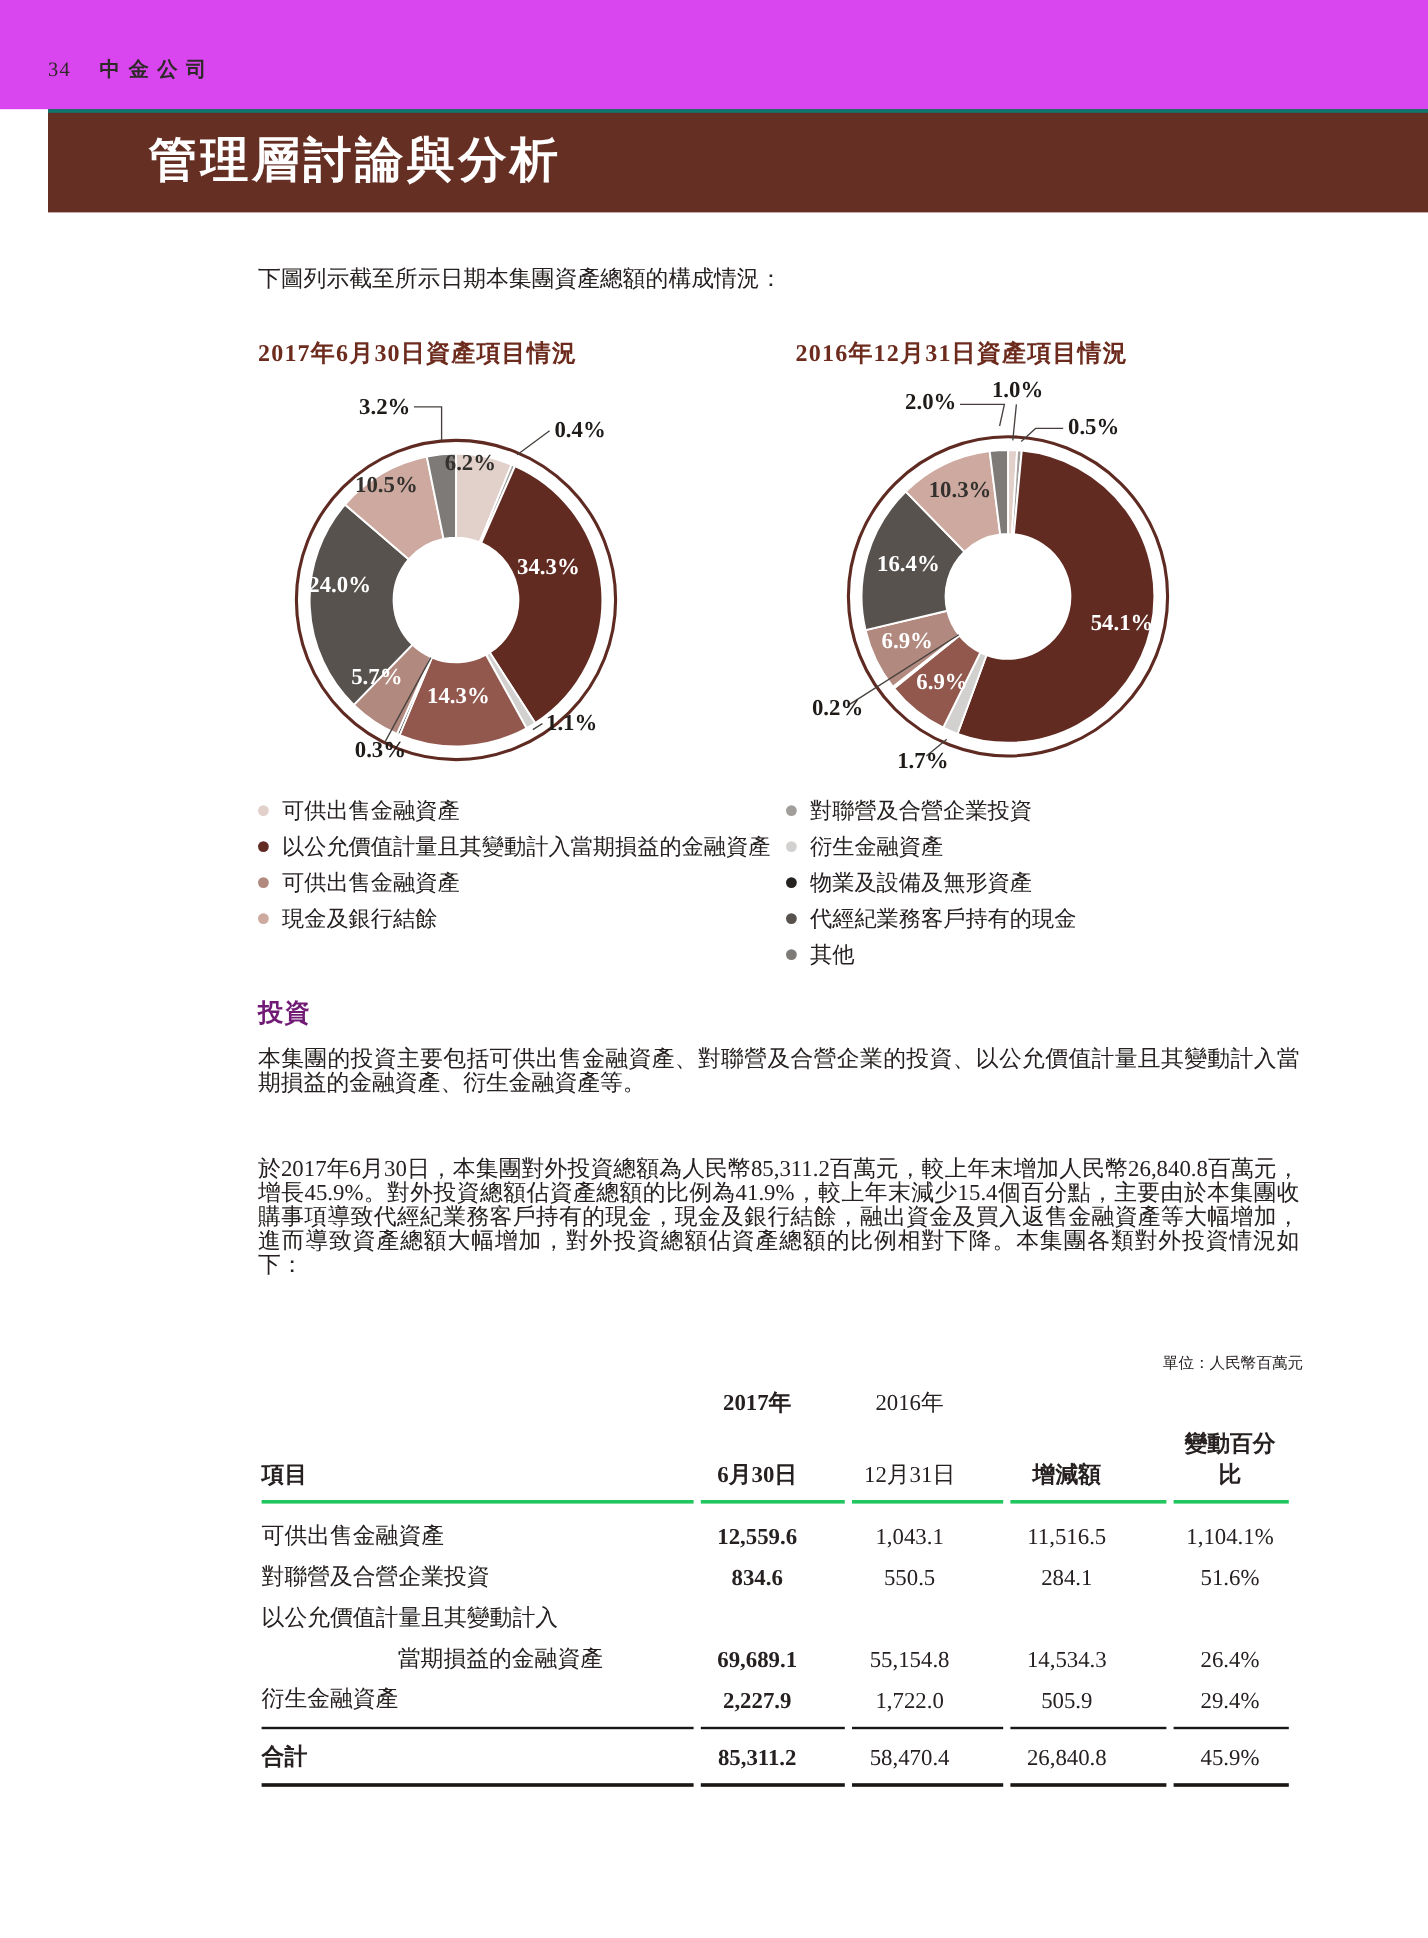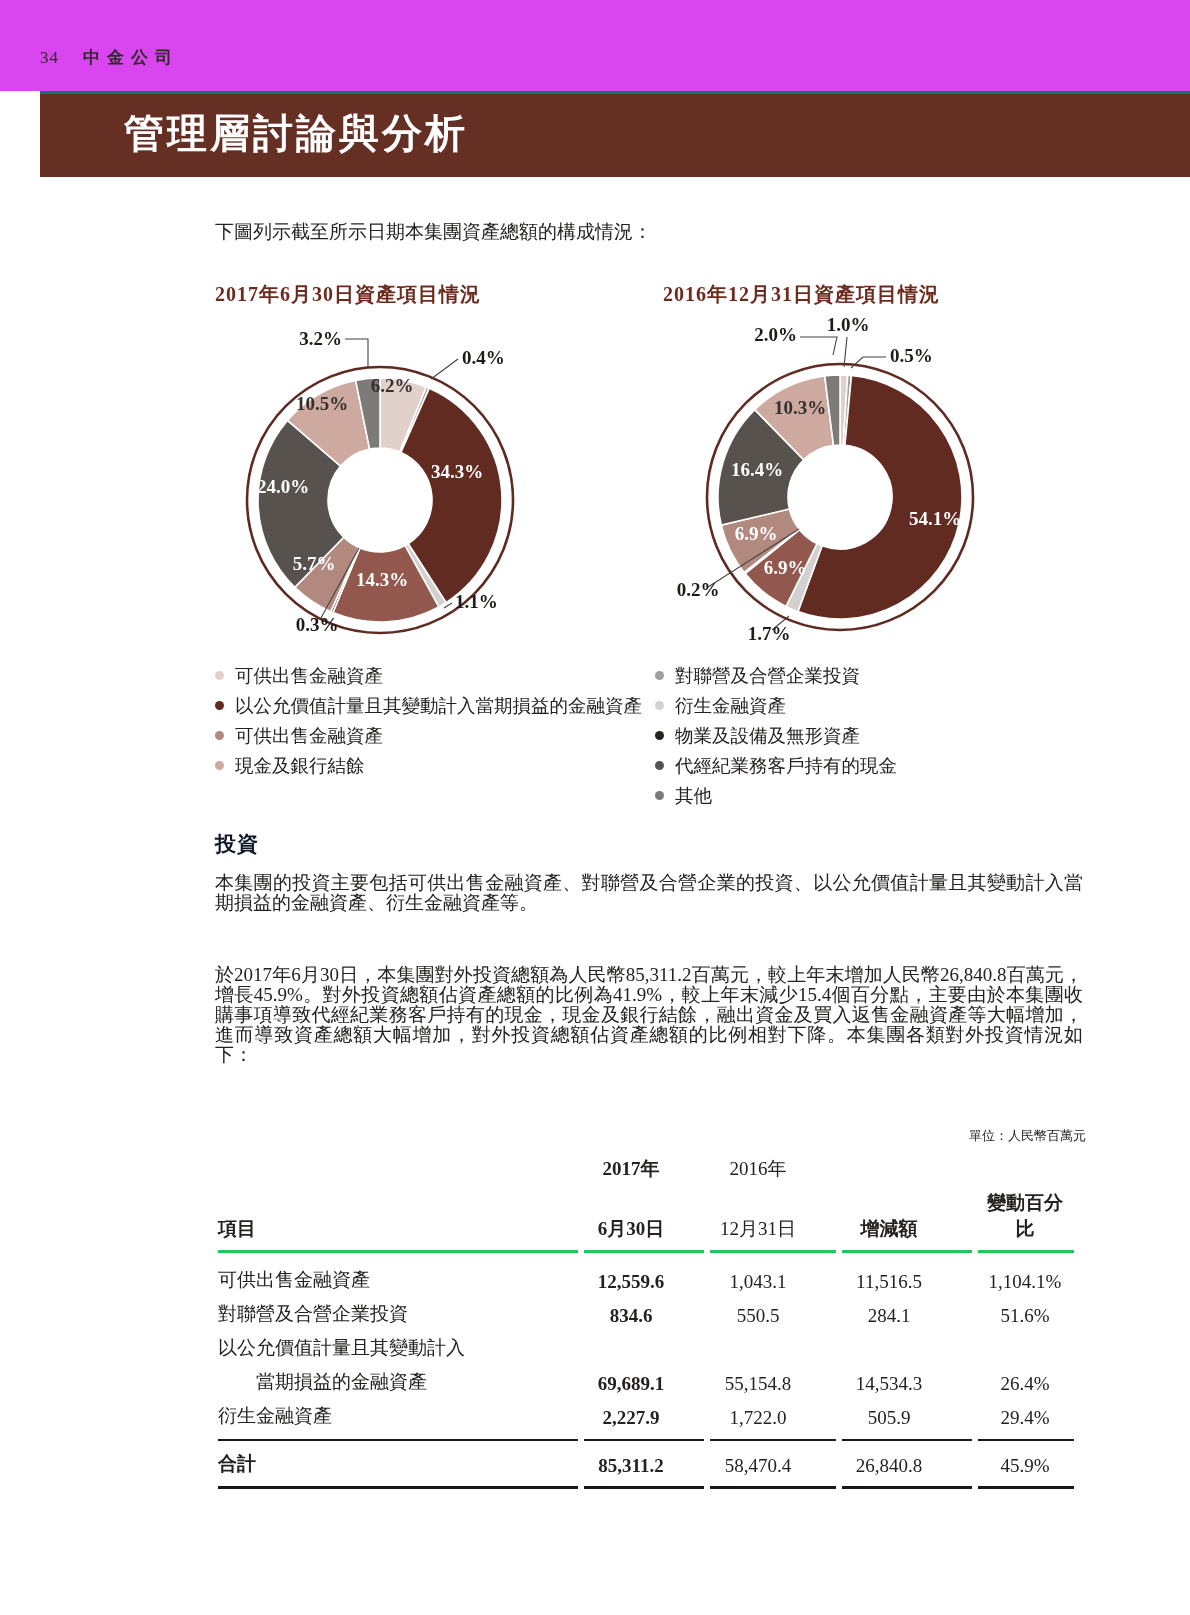--- a/index.html
+++ b/index.html
@@ -17,36 +17,36 @@
   #ct-left{left:215px;} #ct-right{left:663px;}
   svg.donut{position:absolute;overflow:visible;}
   #donut-left{left:185px;top:315px;}
   #donut-right{left:645px;top:310px;}
   svg.donut text{font-family:"Liberation Serif","DejaVu Serif",serif;font-weight:bold;font-size:19px;}
   .legend{position:absolute;left:215px;top:660px;width:880px;height:155px;}
   .legend-col{position:absolute;top:0;}
   .legend-col.left{left:0;} .legend-col.right{left:440px;}
   .legend-item{display:flex;align-items:center;height:30px;font-size:18.5px;white-space:nowrap;}
   .dot{width:9px;height:9px;border-radius:50%;margin-right:11px;flex:0 0 9px;}
-  h2.sec{position:absolute;left:215px;top:830px;margin:0;font-size:21px;color:#0f172a;letter-spacing:1px;}
+  h2.sec{position:absolute;left:215px;top:830px;margin:0;font-size:21px;color:#701a75;letter-spacing:1px;}
   .para{position:absolute;left:215px;width:868px;font-size:19px;line-height:20px;text-align:justify;margin:0;}
   #para1{top:873px;} #para2{top:965px;}
   .unit-note{position:absolute;left:222px;top:1127px;width:864px;text-align:right;font-size:13px;}
   table.fin{position:absolute;left:212px;top:1152px;border-collapse:separate;border-spacing:6px 0;font-size:19px;}
   table.fin th,table.fin td{padding:4px 0;font-weight:normal;vertical-align:bottom;}
   table.fin .lab{text-align:left;}
   table.fin .num{text-align:center;}
   table.fin .pr2{padding-right:26px;} table.fin .pr3{padding-right:30px;margin-top:46px;}
   table.fin .pr4{padding-right:36px;} table.fin .pr5{padding-right:2px;}
   table.fin .b{font-weight:bold;}
   table.fin tr.h2row th{border-bottom:3px solid #22c55e;padding-bottom:8px;}
   table.fin tr.first td{padding-top:14px;}
   table.fin tr.preline td{border-bottom:2px solid #1a1715;padding-bottom:10px;}
   table.fin tr.total td{padding-top:10px;padding-bottom:9px;border-bottom:3px solid #1a1715;}
-  table.fin td.indent{padding-left:38px;}
+  table.fin td.indent{padding-left:38px;text-align:center;}
 </style>
 </head>
 <body>
 
 <div class="page">
 
   <div class="band">
     <div class="band-inner">
       <span class="pageno">34</span><span class="company">中金公司</span>
     </div>

